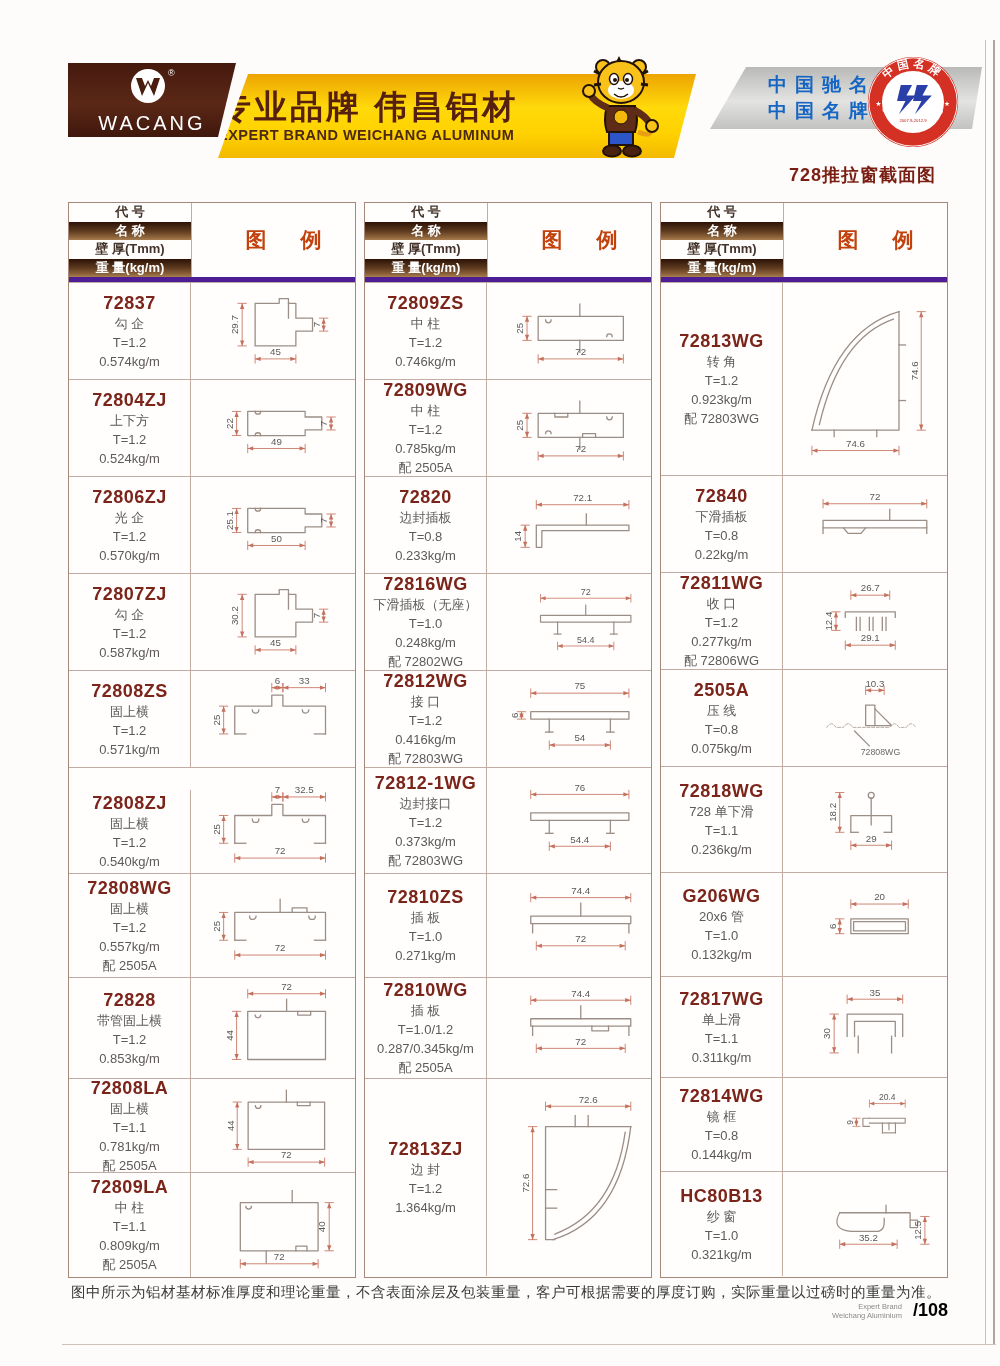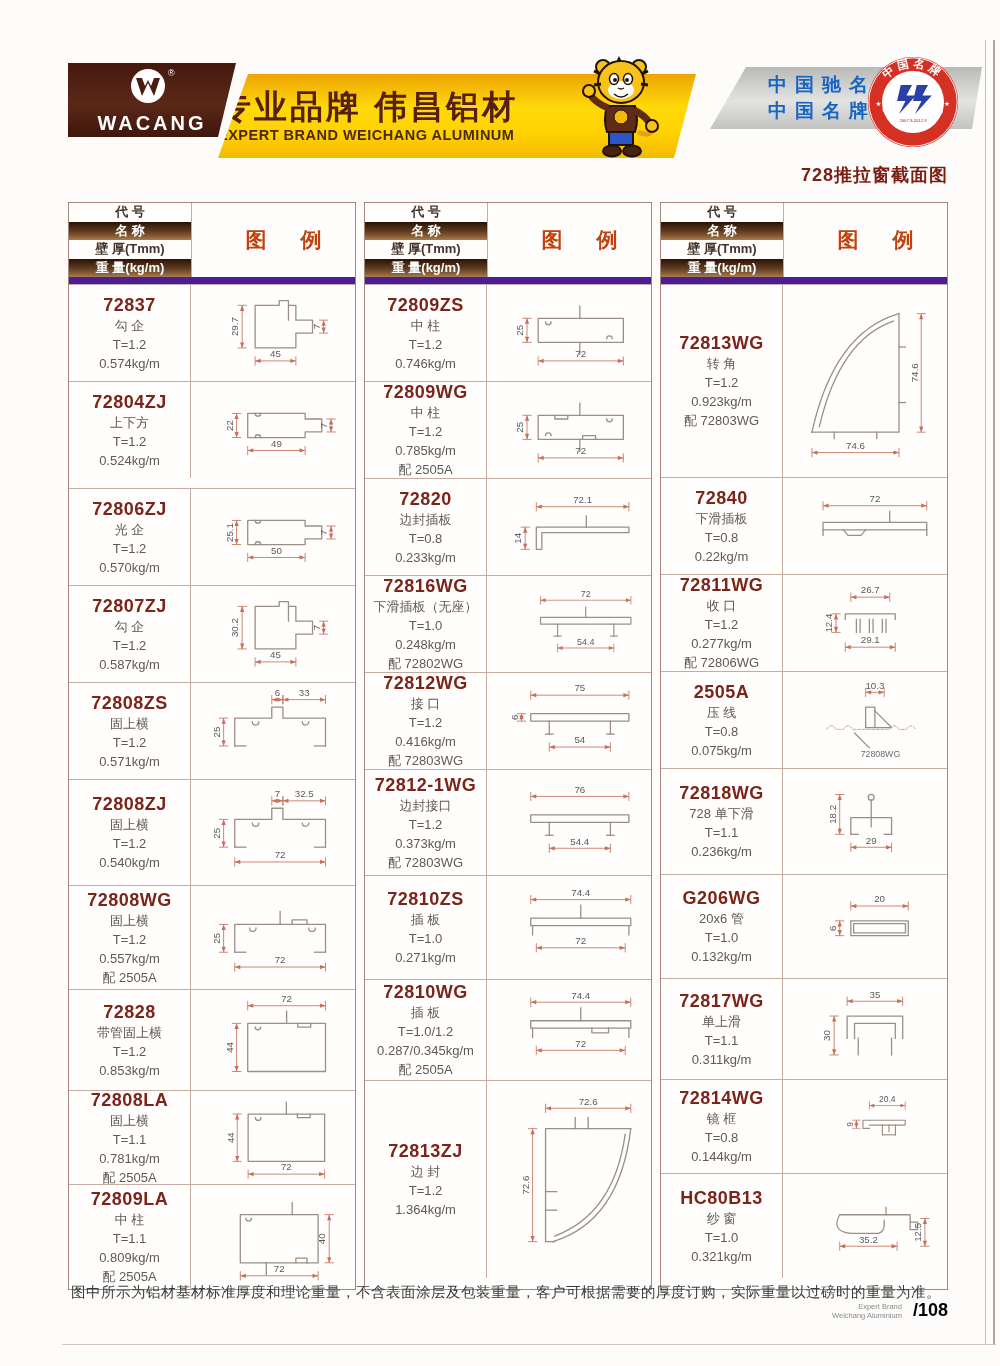--- a/index.html
+++ b/index.html
@@ -11,36 +11,36 @@
   .gold-band{position:absolute;left:150px;top:16px;width:478px;height:84px;
     background:linear-gradient(180deg,#eda403 0%,#ffd90a 40%,#ffd200 70%,#f3b902 100%);
     clip-path:polygon(30px 0,100% 0,calc(100% - 22px) 100%,0 100%);
     display:flex;flex-direction:column;justify-content:center;align-items:flex-start;padding-right:40px;box-sizing:border-box;}
   .slogan-cn{font-size:33px;font-weight:bold;color:#56200f;letter-spacing:3px;line-height:36px;white-space:nowrap;}
   .slogan-en{font-size:14.5px;font-weight:bold;color:#4c2a12;letter-spacing:0.5px;margin-top:2px;white-space:nowrap;}
   .logo-block{position:absolute;left:0;top:5px;width:168px;height:74px;
     background:linear-gradient(180deg,#45190e,#5b2817 55%,#3f170c);
     clip-path:polygon(0 0,100% 0,calc(100% - 18px) 100%,0 100%);
     display:flex;flex-direction:column;align-items:center;justify-content:center;color:#fff;}
-  .logo-word{font-size:20px;font-weight:bold;letter-spacing:3px;margin-top:6px;}
+  .logo-word{font-size:20px;font-weight:normal;letter-spacing:3px;margin-top:6px;}
   .gray-band{position:absolute;left:642px;top:9px;width:272px;height:62px;
     background:linear-gradient(180deg,#b9b9b7,#e3e3e1 55%,#c2c2c0);
     clip-path:polygon(36px 0,100% 0,calc(100% - 10px) 100%,0 100%);
     display:flex;flex-direction:column;justify-content:center;padding-left:58px;box-sizing:border-box;}
   .honor-line{font-size:19px;font-weight:bold;color:#1565c4;letter-spacing:8px;line-height:26px;white-space:nowrap;}
   .tiger{position:absolute;left:508px;top:-4px;width:92px;height:104px;z-index:3;}
   .badge{position:absolute;left:798px;top:-3px;width:94px;height:94px;z-index:4;}
 
   
-  .page-title{position:absolute;right:52px;top:163px;font-size:18px;font-weight:bold;color:#7a1d13;letter-spacing:1px;}
+  .page-title{position:absolute;right:64px;top:163px;font-size:18px;font-weight:bold;color:#7a1d13;letter-spacing:1px;}
 
   
   .tables{position:absolute;left:68px;top:202px;width:880px;display:flex;gap:8px;}
   .pcol{flex:1;border:1px solid #a5887b;background:#fffefd;}
-  .thead{display:flex;height:74px;border-bottom:7px solid #4c1d95;}
+  .thead{display:flex;height:74px;border-bottom:5px solid #4c1d95;}
   .th-left{width:122px;display:flex;flex-direction:column;}
   .th-band{flex:1;display:flex;align-items:center;justify-content:center;font-size:13px;font-weight:bold;}
   .th-band.light{background:#fffefd;color:#43332a;}
   .th-band.dark{background:linear-gradient(180deg,#2c1206,#5d3a1f 50%,#8a6038 82%,#a87e50);color:#fff;}
   .th-right{flex:1;border-left:1px solid #c3aca2;display:flex;align-items:center;justify-content:center;
     font-size:21px;font-weight:bold;color:#c2410c;letter-spacing:14px;text-indent:14px;padding-left:20px;}
   .prow{display:flex;border-top:1px solid #c3aca2;}
   .prow:first-of-type{border-top:none;}
   .pcell{width:122px;box-sizing:border-box;border-right:1px solid #c3aca2;display:flex;flex-direction:column;
     justify-content:center;align-items:center;text-align:center;padding:2px 2px;}
@@ -203,21 +203,21 @@
               <text class="dt" x="89" y="66" text-anchor="middle">49</text>
               <line class="dl" x1="148" y1="36" x2="148" y2="50"></line>
               <line class="dl" x1="143" y1="36" x2="153" y2="36"></line>
               <line class="dl" x1="143" y1="50" x2="153" y2="50"></line>
               <polygon class="da" points="148,36 145.7,42 150.3,42"></polygon>
               <polygon class="da" points="148,50 145.7,44 150.3,44"></polygon>
               <text class="dt" transform="rotate(-90 144 43)" x="144" y="43" text-anchor="middle">7</text>
             </svg>
           </div>
         </div>
-        <div class="prow" style="height: 96px; margin-top: 10px;">
+        <div class="prow" style="height: 96px;">
           <div class="pcell">
             <div class="code">72806ZJ</div>
             <div class="spec">光 企</div>
             <div class="spec">T=1.2</div>
             <div class="spec">0.570kg/m</div>
           </div>
           <div class="dcell">
             <svg viewBox="0 0 170 96" preserveAspectRatio="xMidYMid meet">
               <path class="pl" d="M58,30 L120,30 L120,36 L138,36 L138,50 L120,50 L120,56 L58,56 Z"></path>
               <path class="pl" d="M66,30 a3,3 0 0 0 6,0"></path>
@@ -303,21 +303,21 @@
               <text class="dt" x="119" y="10" text-anchor="middle">33</text>
               <line class="dl" x1="32" y1="34" x2="32" y2="64"></line>
               <line class="dl" x1="27" y1="34" x2="37" y2="34"></line>
               <line class="dl" x1="27" y1="64" x2="37" y2="64"></line>
               <polygon class="da" points="32,34 29.7,40 34.3,40"></polygon>
               <polygon class="da" points="32,64 29.7,58 34.3,58"></polygon>
               <text class="dt" transform="rotate(-90 28 49)" x="28" y="49" text-anchor="middle">25</text>
             </svg>
           </div>
         </div>
-        <div class="prow" style="height: 105px;">
+        <div class="prow" style="height: 105px; align-items: flex-end;">
           <div class="pcell">
             <div class="code">72808ZJ</div>
             <div class="spec">固上横</div>
             <div class="spec">T=1.2</div>
             <div class="spec">0.540kg/m</div>
           </div>
           <div class="dcell">
             <svg viewBox="0 0 170 96" preserveAspectRatio="xMidYMid meet">
               <path class="pl" d="M44,64 L44,34 L84,34 L84,22 L96,22 L96,34 L142,34 L142,64"></path>
               <line class="pl" x1="44" y1="64" x2="56" y2="64"></line>

